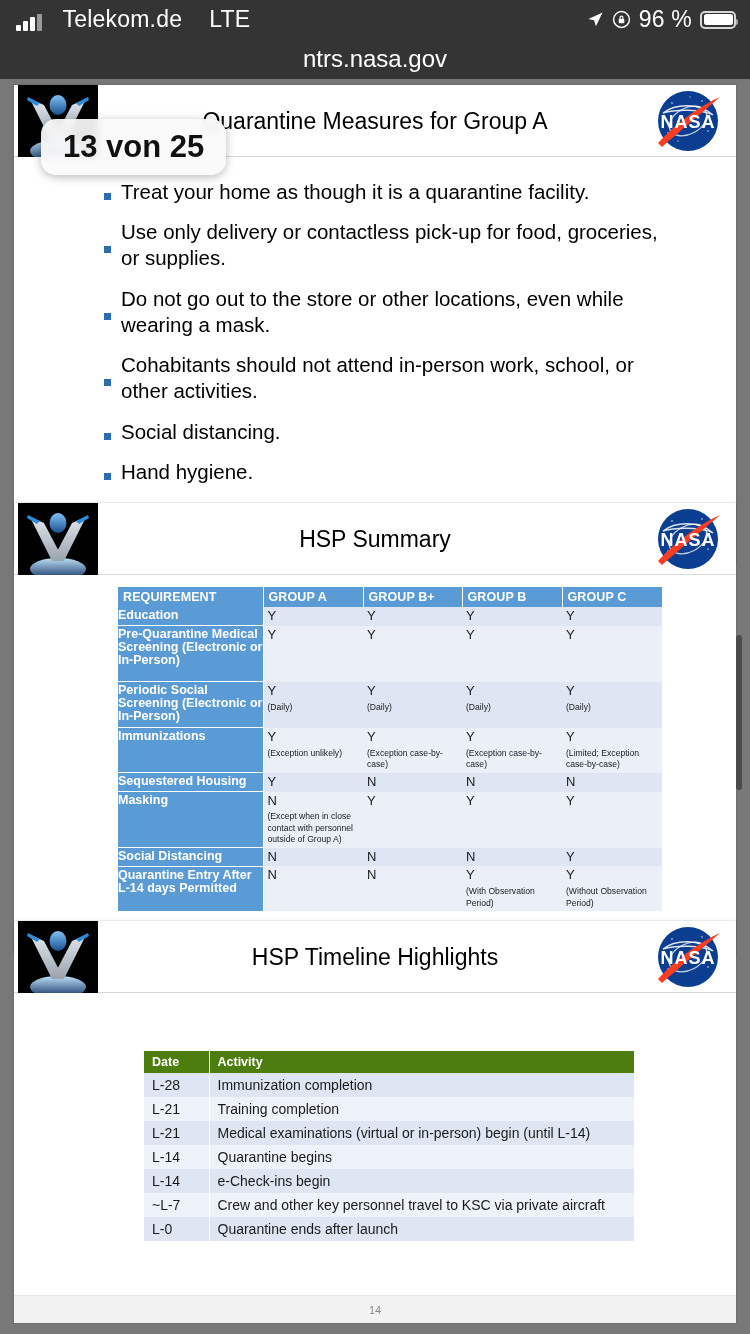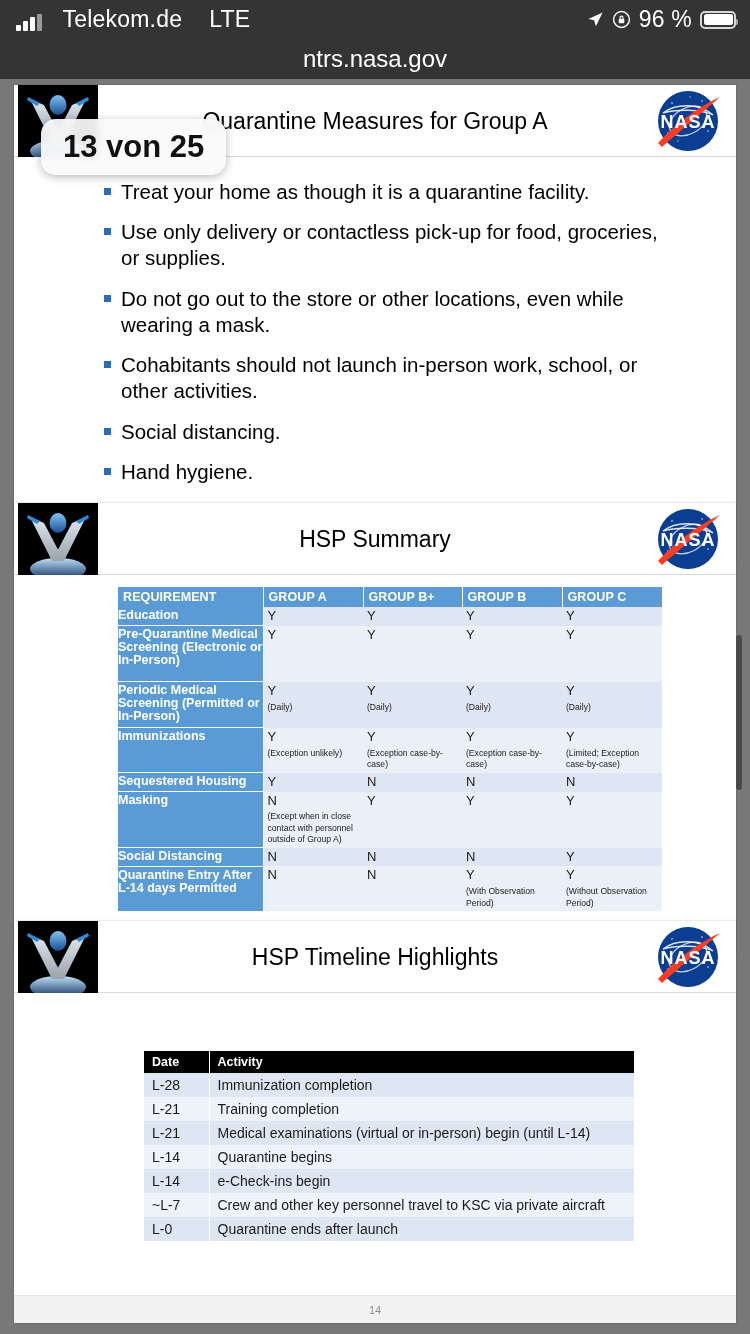--- a/index.html
+++ b/index.html
@@ -87,21 +87,21 @@
     height:28px; background:#f2f2f2;
     display:flex; align-items:center; justify-content:center;
     font-size:11px; color:#8c8c8c;
     border-top:1px solid #e4e4e4;
   }
   .slide-body{ background:#fff; }
 
   
   .bullets{ padding:22px 60px 10px 90px; }
   .bullet{
-    display:flex; align-items:flex-start; gap:10px;
+    display:flex; align-items:center; gap:10px;
     margin-bottom:14px; font-size:20.5px; color:#000; line-height:1.28;
   }
   .bullet .sq{
     width:7px; height:7px; background:#2b6cb4; flex:0 0 7px;
     margin-top:9px;
   }
 
   
   .hsp-wrap{ padding:12px 0 16px 104px; }
   table.hsp{ border-collapse:collapse; width:544px; table-layout:fixed; }
@@ -124,21 +124,21 @@
   .hsp .val .note{ display:block; font-size:8.6px; color:#1a1a1a; margin-top:3px; line-height:1.32; }
   .hsp tr.band-a .val{ background:#dfe6f3; }
   .hsp tr.band-b .val{ background:#eaeff8; }
 
   
   .tl-wrap{ padding:58px 0 54px 130px; }
   table.tl{ border-collapse:collapse; width:490px; table-layout:fixed; }
   table.tl col.t0{ width:65px; }
   table.tl col.t1{ width:425px; }
   .tl th{
-    background:#000000; color:#fff; font-size:12.5px; font-weight:bold;
+    background:#4d7c0f; color:#fff; font-size:12.5px; font-weight:bold;
     text-align:left; padding:4px 8px;
   }
   .tl th.t-sep{ border-left:1px solid #fff; }
   .tl td{ font-size:14px; color:#1a1a1a; padding:4px 8px; }
   .tl tr.odd td{ background:#dfe6f3; }
   .tl tr.even td{ background:#eef2f9; }
   .tl td.date{ border-right:1px solid #fff; }
 
   
   .page-pill{
@@ -250,21 +250,21 @@
         <div class="bullet">
             <span class="sq"></span>
             <span>Use only delivery or contactless pick-up for food, groceries, or supplies.</span>
           </div>
         <div class="bullet">
             <span class="sq"></span>
             <span>Do not go out to the store or other locations, even while wearing a mask.</span>
           </div>
         <div class="bullet">
             <span class="sq"></span>
-            <span>Cohabitants should not launch in-person work, school, or other activities.</span>
+            <span>Cohabitants should not attend in-person work, school, or other activities.</span>
           </div>
         <div class="bullet">
             <span class="sq"></span>
             <span>Social distancing.</span>
           </div>
         <div class="bullet">
             <span class="sq"></span>
             <span>Hand hygiene.</span>
           </div>
       </div>
@@ -332,21 +332,21 @@
 
             <tr class="band-b">
               <td class="rowlabel" style="height:56px">Pre-Quarantine Medical Screening (Electronic or In-Person)</td>
               <td class="val">Y</td>
               <td class="val">Y</td>
               <td class="val">Y</td>
               <td class="val">Y</td>
             </tr>
 
             <tr class="band-a">
-              <td class="rowlabel" style="height:46px">Periodic Medical Screening (Permitted or In-Person)</td>
+              <td class="rowlabel" style="height:46px">Periodic Social Screening (Electronic or In-Person)</td>
               <td class="val"><span>Y</span><span class="note">(Daily)</span></td>
               <td class="val"><span>Y</span><span class="note">(Daily)</span></td>
               <td class="val"><span>Y</span><span class="note">(Daily)</span></td>
               <td class="val"><span>Y</span><span class="note">(Daily)</span></td>
             </tr>
 
             <tr class="band-b">
               <td class="rowlabel" style="height:44px">Immunizations</td>
               <td class="val"><span>Y</span><span class="note">(Exception unlikely)</span></td>
               <td class="val"><span>Y</span><span class="note">(Exception case-by-case)</span></td>

